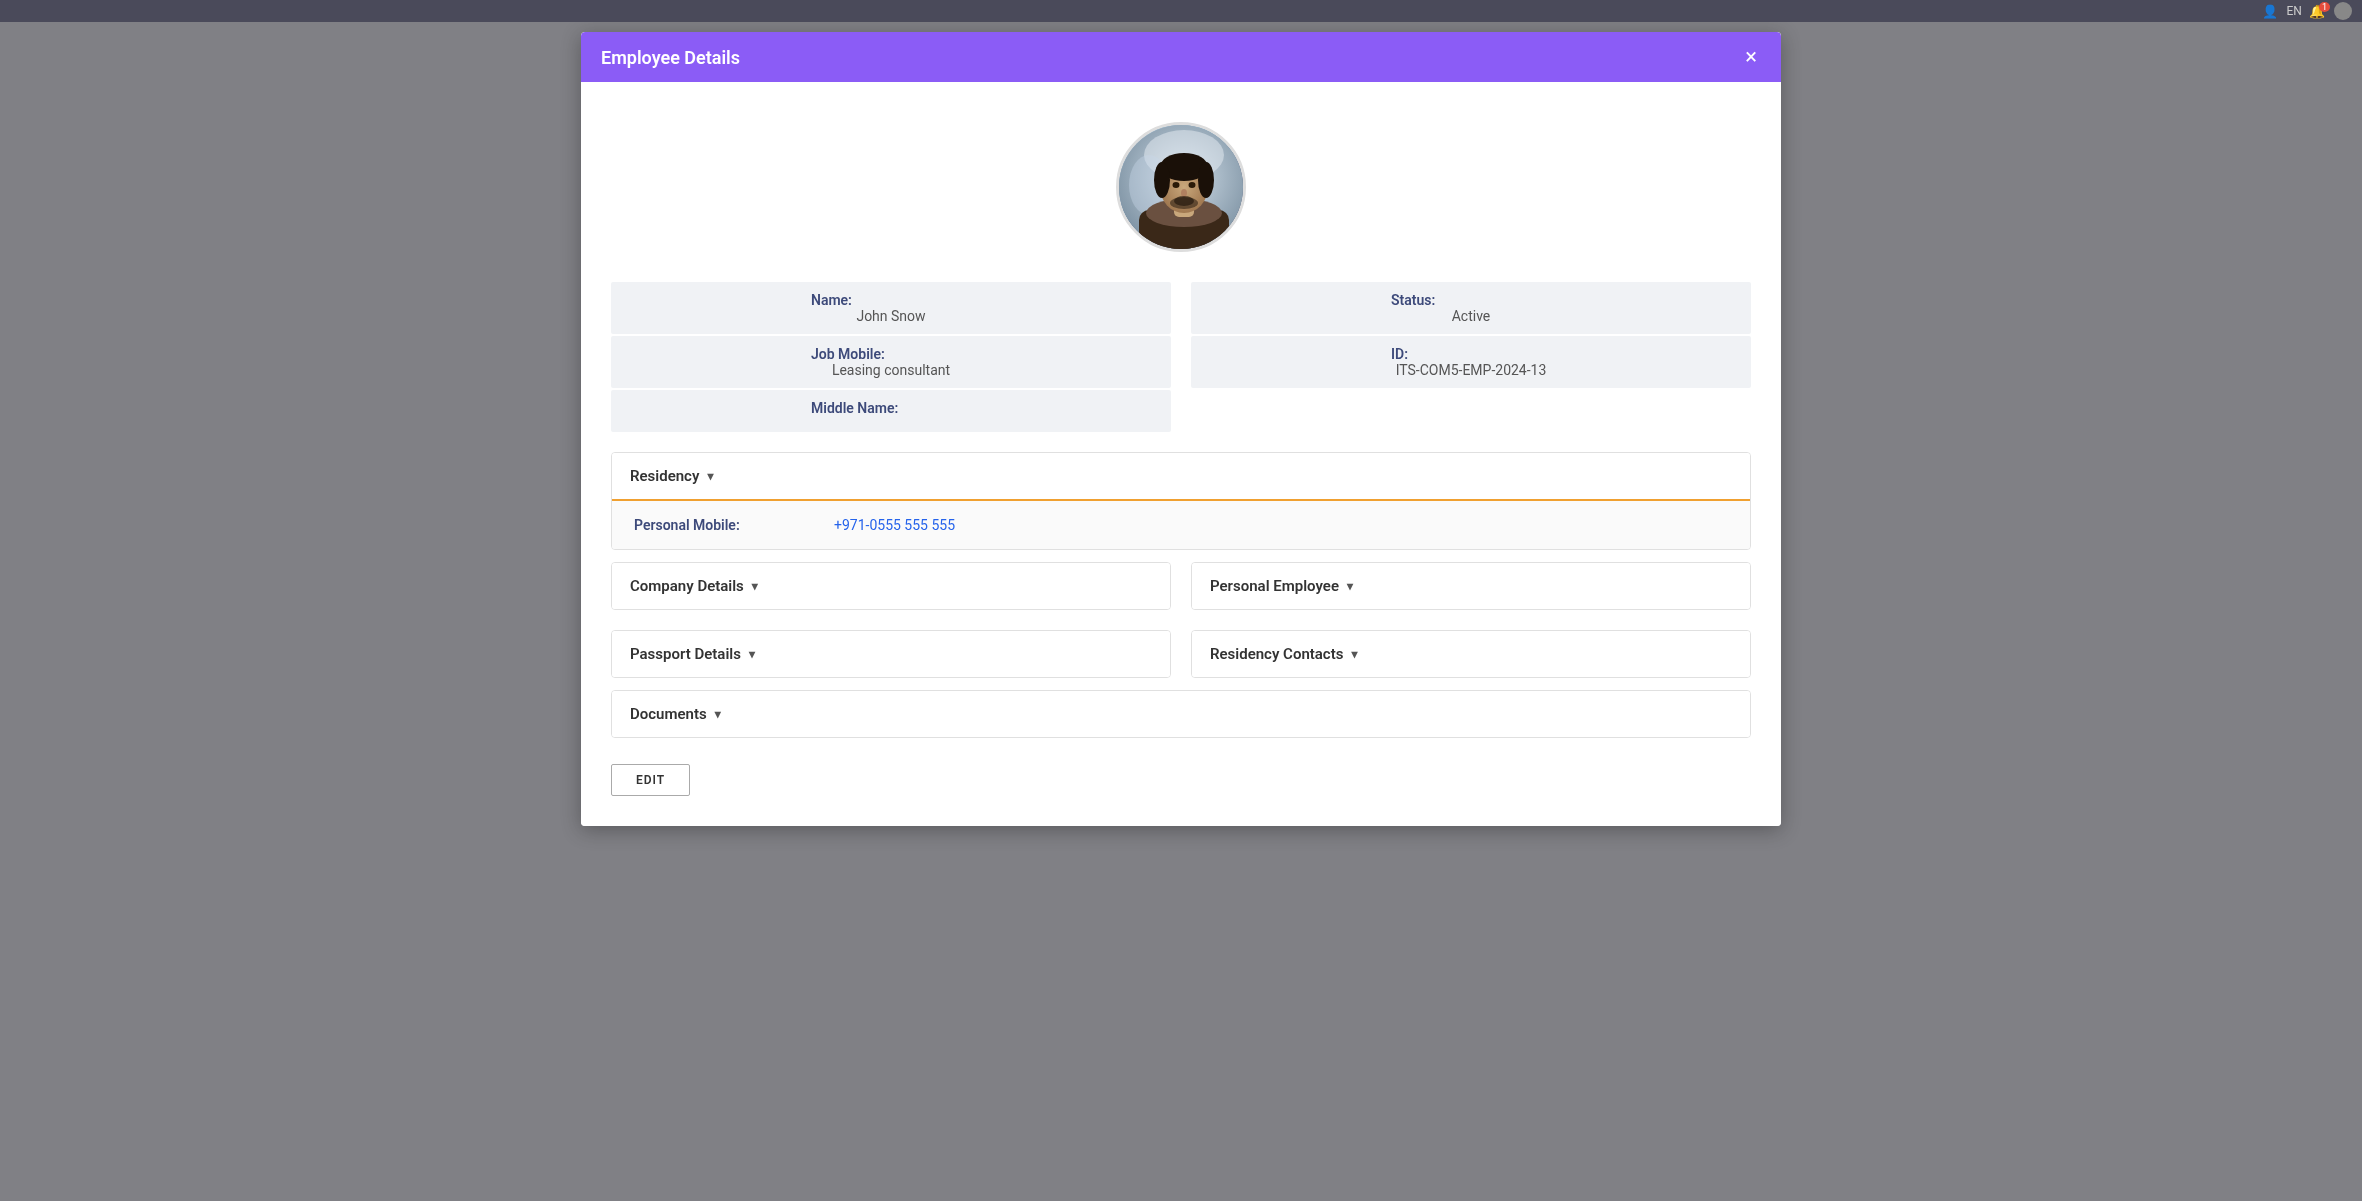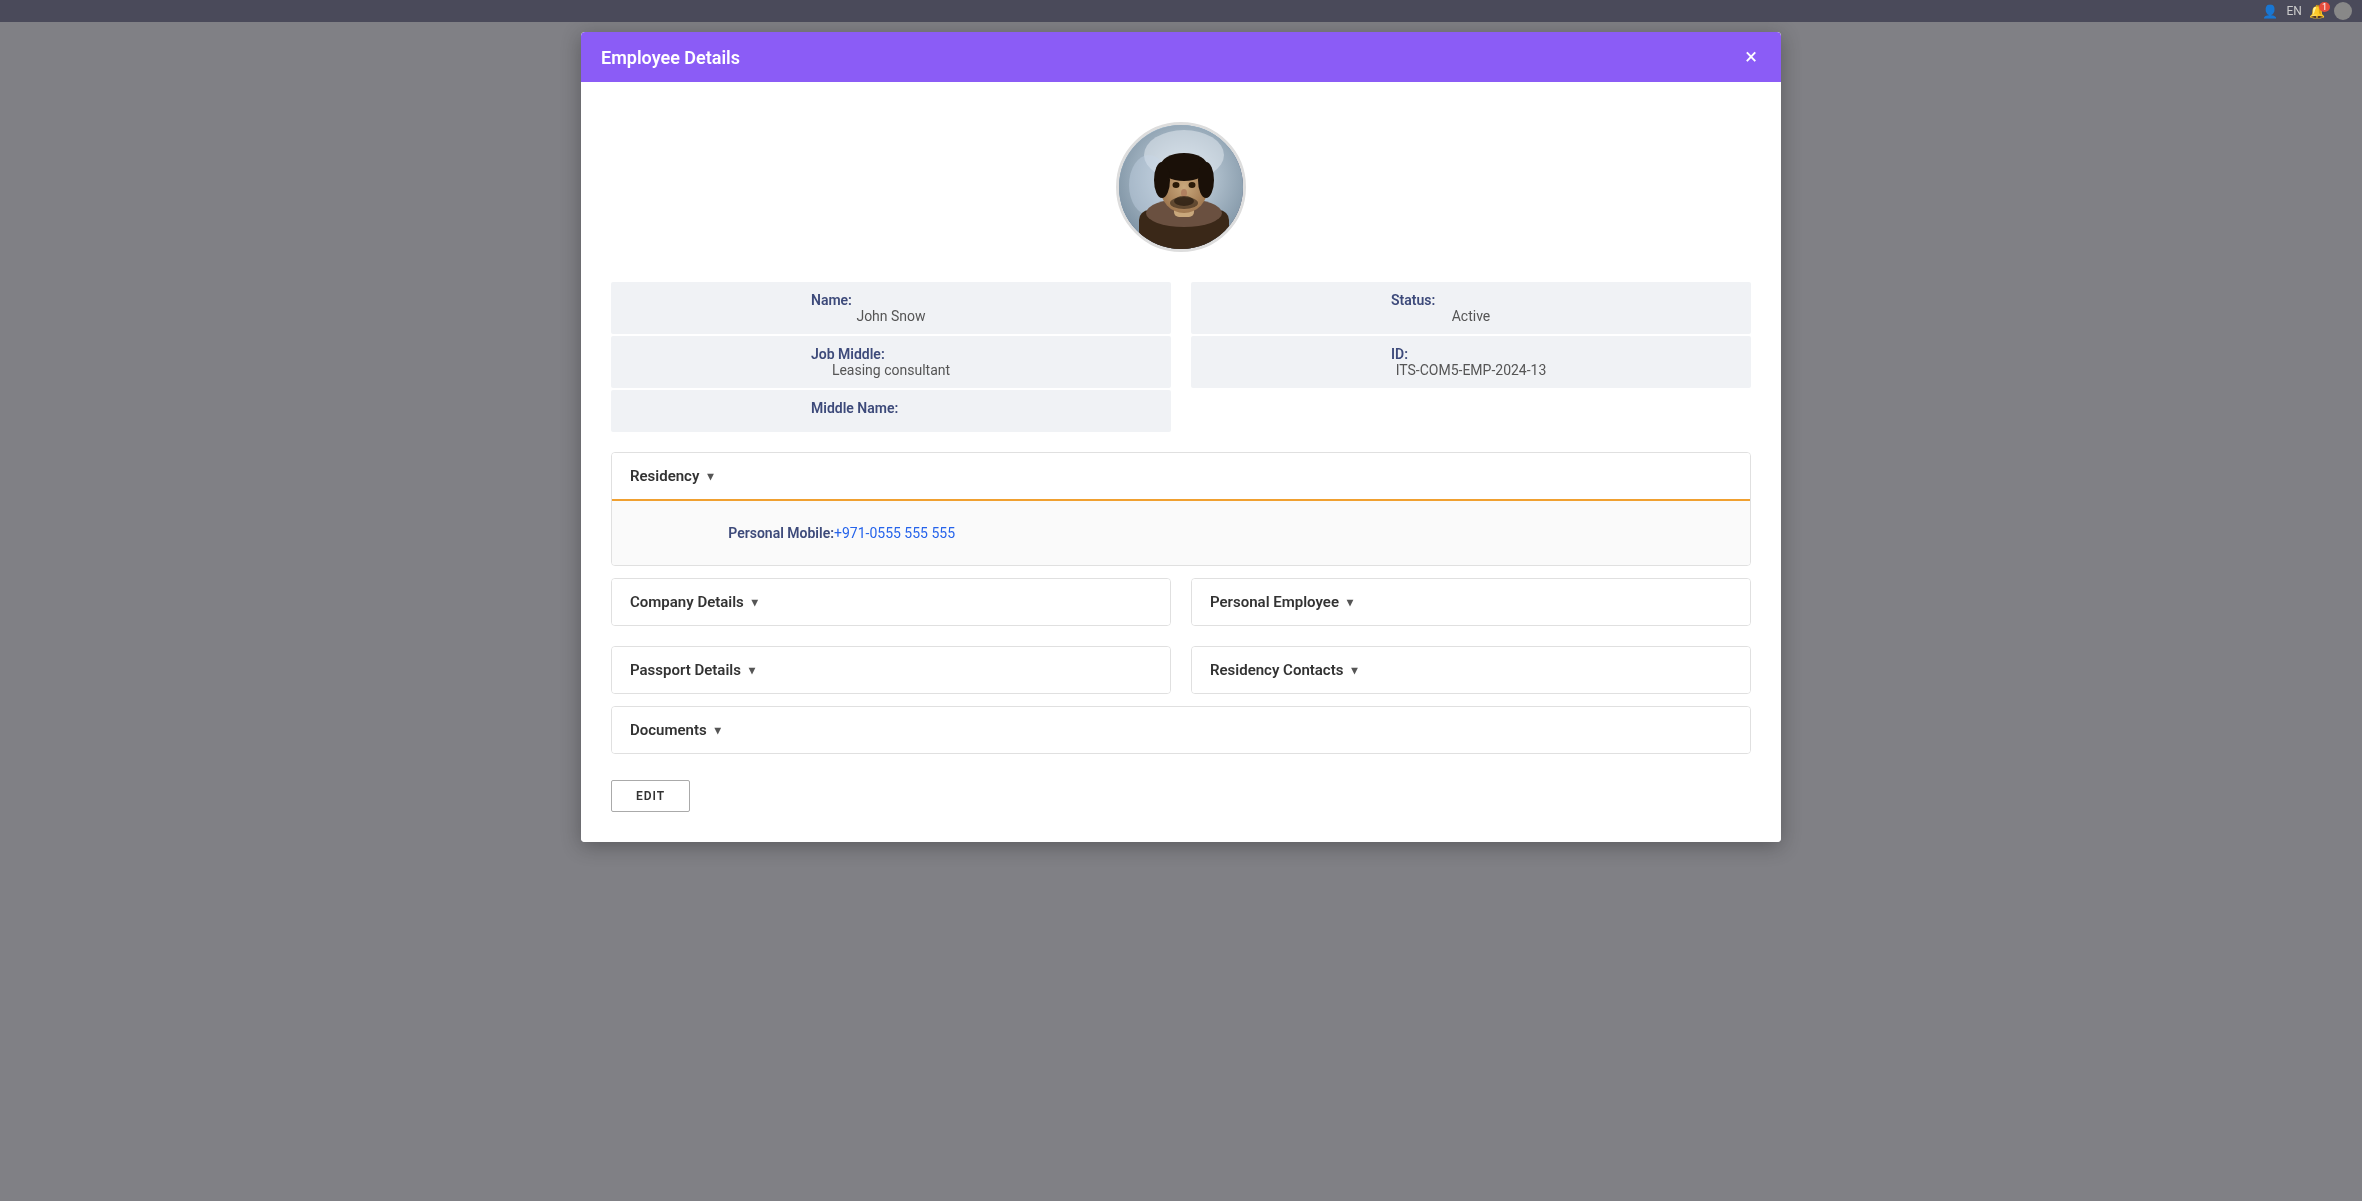--- a/index.html
+++ b/index.html
@@ -174,22 +174,21 @@
     }
 
     .section-header .chevron {
       font-size: 12px;
       color: #555;
     }
 
     .section-body {
       border-top: 2px solid #f0a030;
       background: #fafafa;
-      padding: 16px 18px;
-      text-align: right;
+      padding: 8px 18px;
     }
 
     .contacts-row {
       display: flex;
       align-items: center;
       padding: 8px 4px;
     }
 
     .contacts-label {
       font-weight: 600;
@@ -292,21 +291,21 @@
         </div>
       </div>
 
       <div class="info-grid">
         <div class="info-left">
           <div class="info-row">
             <span class="info-label">Name:</span>
             <span class="info-value">John Snow</span>
           </div>
           <div class="info-row">
-            <span class="info-label">Job Middle:</span>
+            <span class="info-label">Job Mobile:</span>
             <span class="info-value">Leasing consultant</span>
           </div>
           <div class="info-row">
             <span class="info-label">Middle Name:</span>
             <span class="info-value"></span>
           </div>
         </div>
         <div class="info-right">
           <div class="info-row">
             <span class="info-label">Status:</span>

